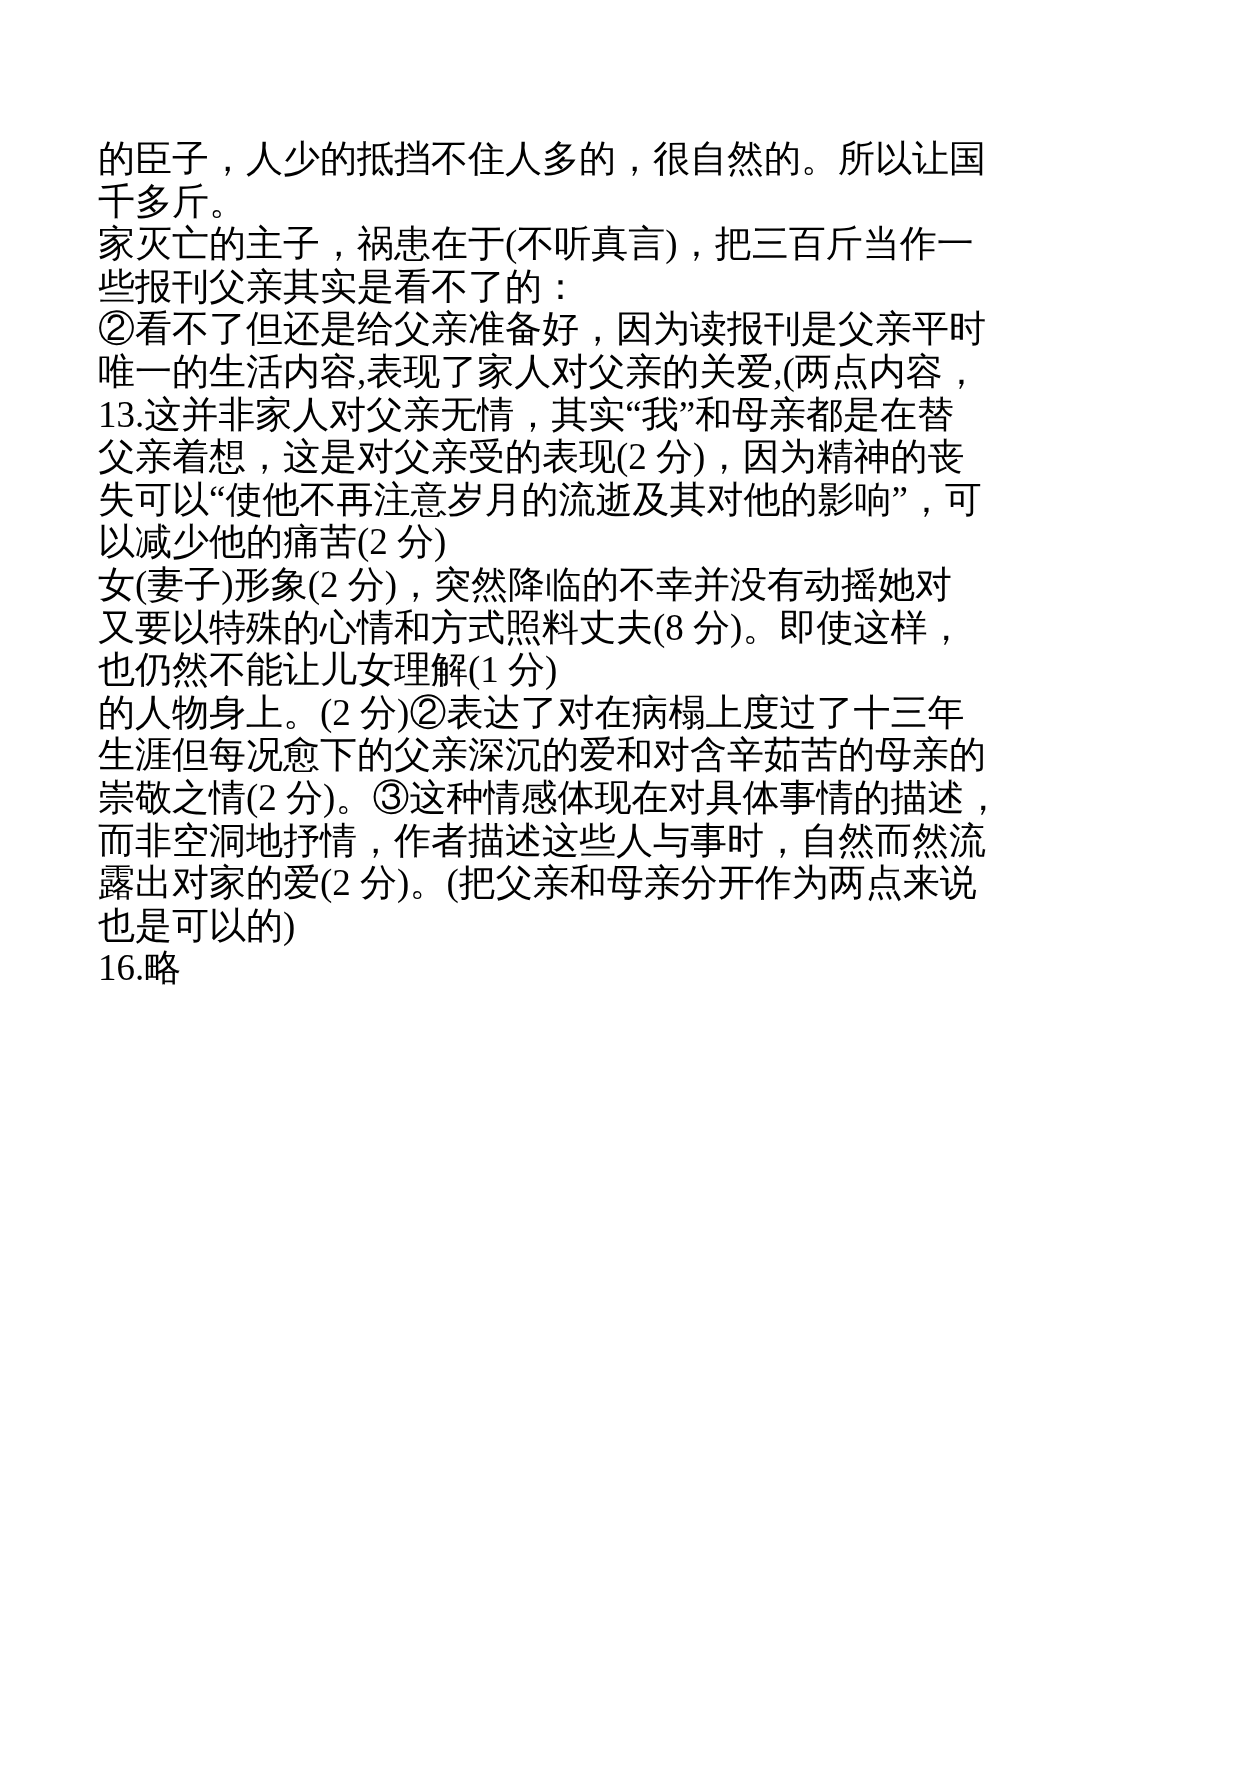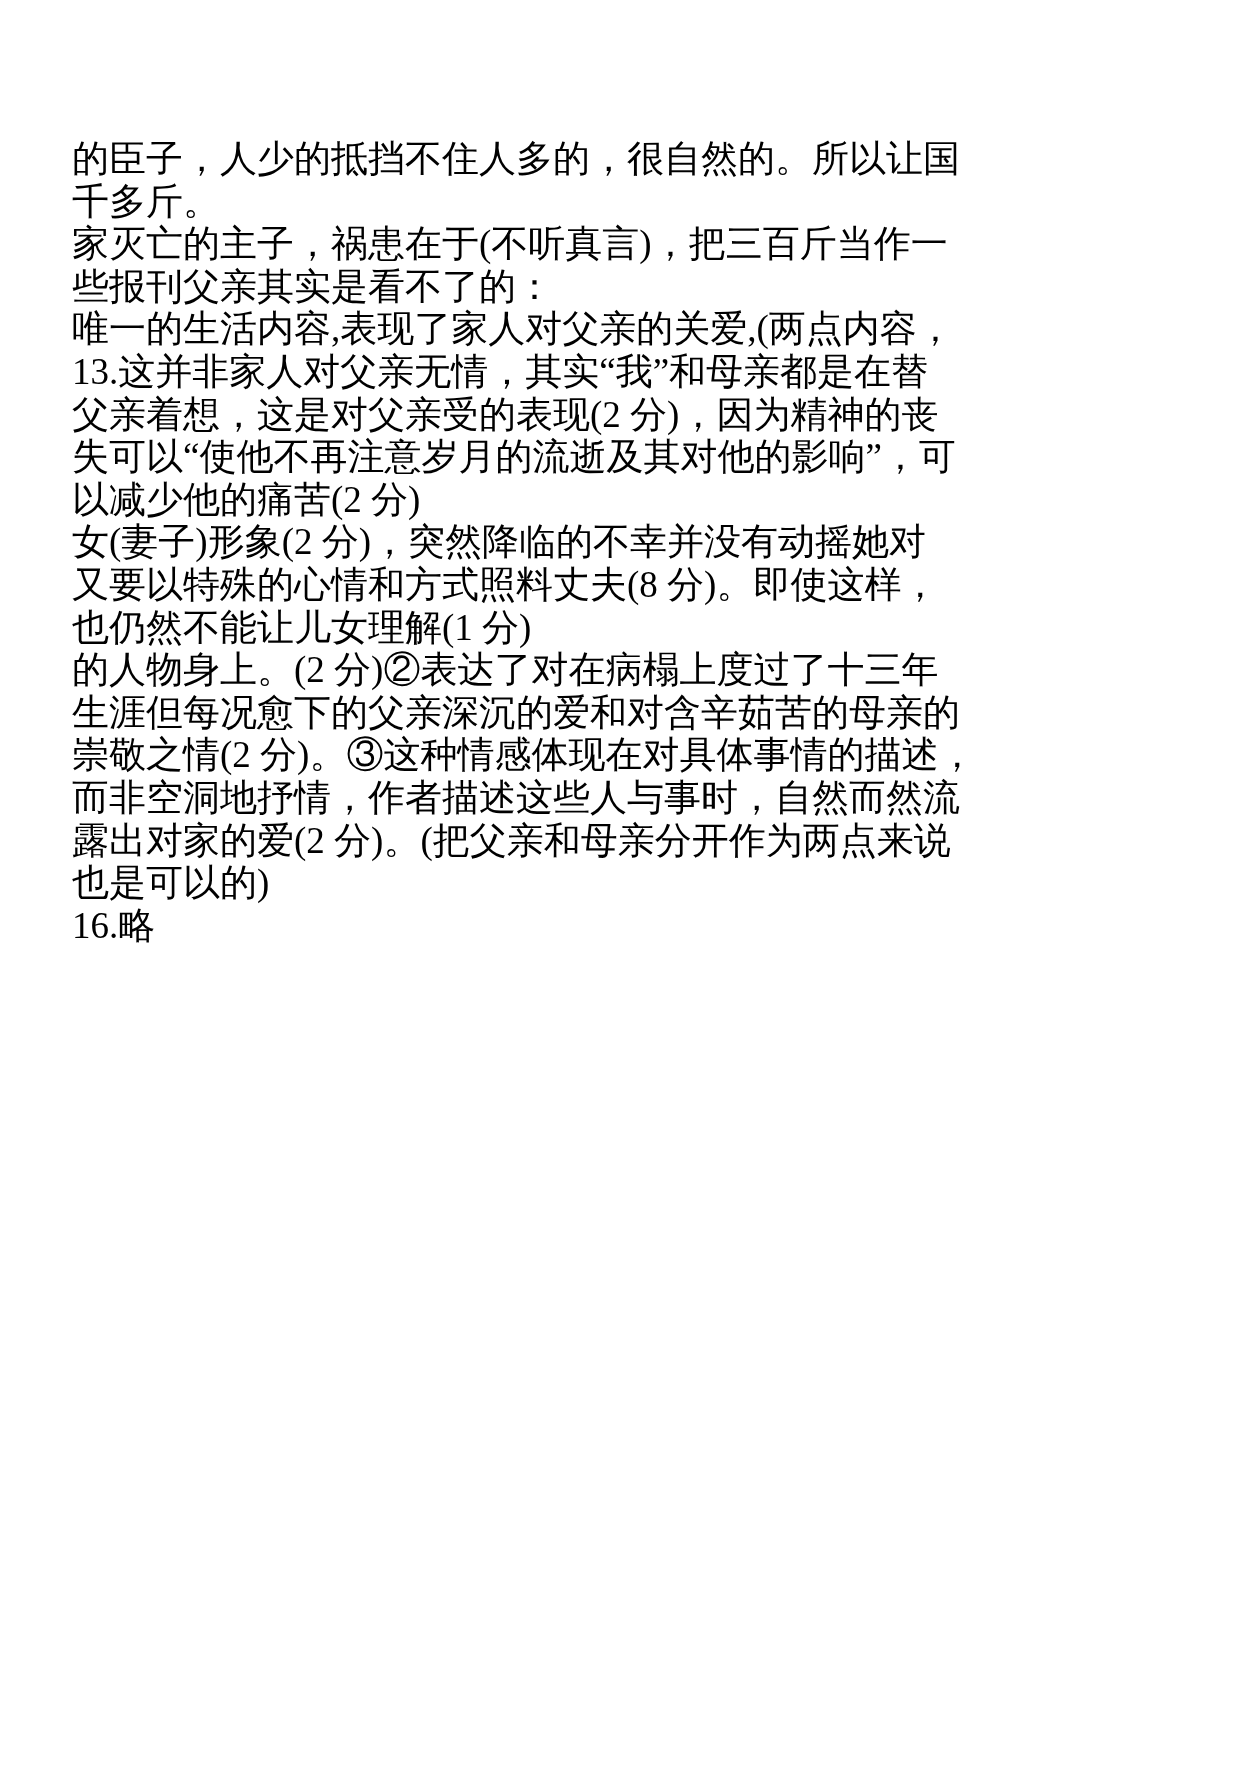--- a/index.html
+++ b/index.html
@@ -9,21 +9,21 @@
   }
   .page {
     position: relative;
     width: 1260px;
     height: 1792px;
     background: #ffffff;
     overflow: hidden;
   }
   .text-block {
     position: absolute;
-    left: 72px;
+    left: 98px;
     top: 138px;
     width: 1100px;
     color: #000000;
     font-family: "Liberation Serif", "DejaVu Serif", serif;
     font-size: 37px;
     line-height: 42.6px;
     letter-spacing: 0px;
   }
   .line {
     white-space: nowrap;
@@ -32,20 +32,21 @@
 </style>
 </head>
 <body>
 
 <div class="page">
   <div class="text-block">
     <div class="line">的臣子，人少的抵挡不住人多的，很自然的。所以让国</div>
     <div class="line">千多斤。</div>
     <div class="line">家灭亡的主子，祸患在于(不听真言)，把三百斤当作一</div>
     <div class="line">些报刊父亲其实是看不了的：</div>
+    <div class="line">②看不了但还是给父亲准备好，因为读报刊是父亲平时</div>
     <div class="line">唯一的生活内容,表现了家人对父亲的关爱,(两点内容，</div>
     <div class="line">13.这并非家人对父亲无情，其实“我”和母亲都是在替</div>
     <div class="line">父亲着想，这是对父亲受的表现(2 分)，因为精神的丧</div>
     <div class="line">失可以“使他不再注意岁月的流逝及其对他的影响”，可</div>
     <div class="line">以减少他的痛苦(2 分)</div>
     <div class="line">女(妻子)形象(2 分)，突然降临的不幸并没有动摇她对</div>
     <div class="line">又要以特殊的心情和方式照料丈夫(8 分)。即使这样，</div>
     <div class="line">也仍然不能让儿女理解(1 分)</div>
     <div class="line">的人物身上。(2 分)②表达了对在病榻上度过了十三年</div>
     <div class="line">生涯但每况愈下的父亲深沉的爱和对含辛茹苦的母亲的</div>

